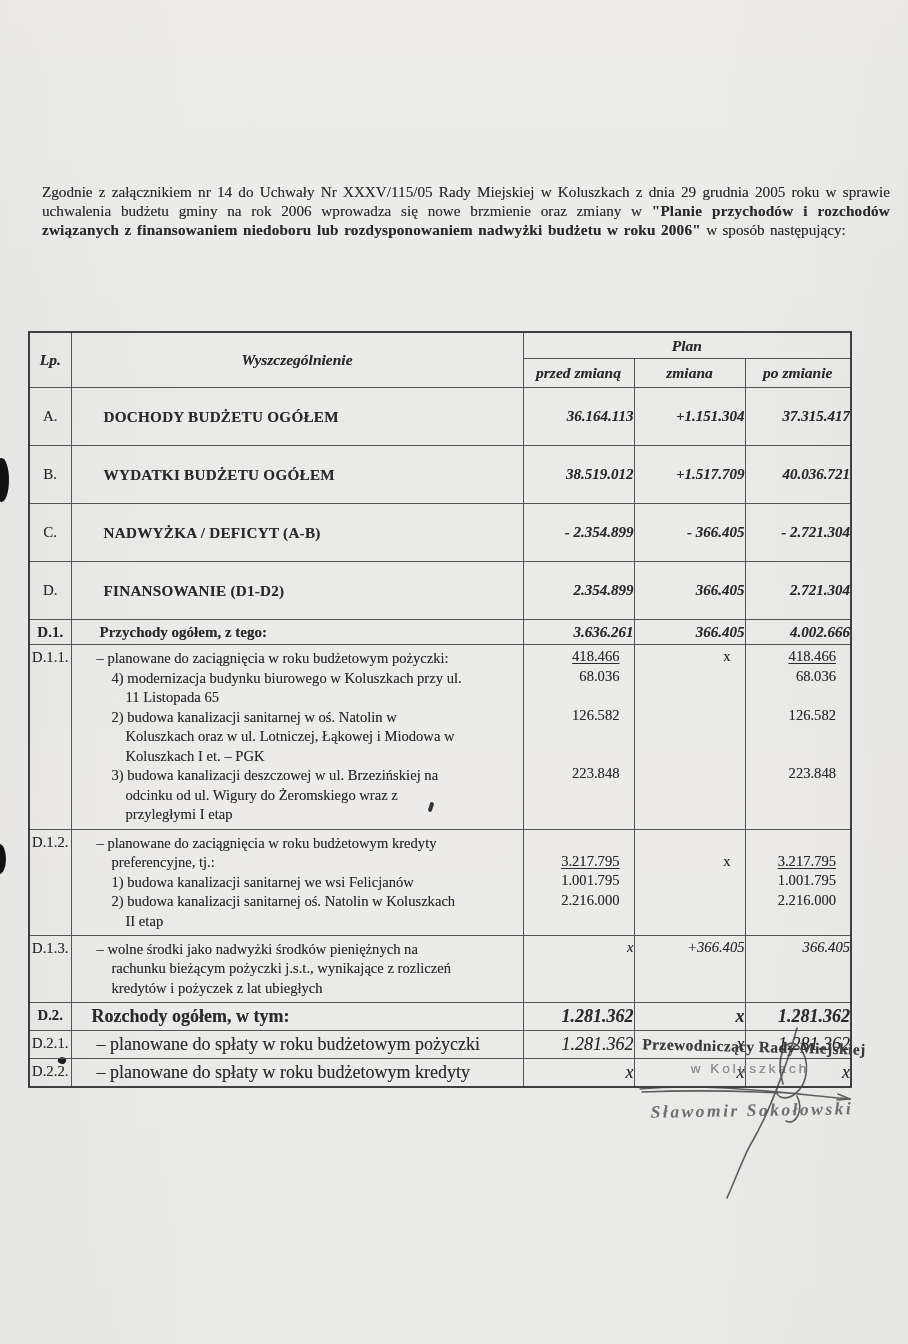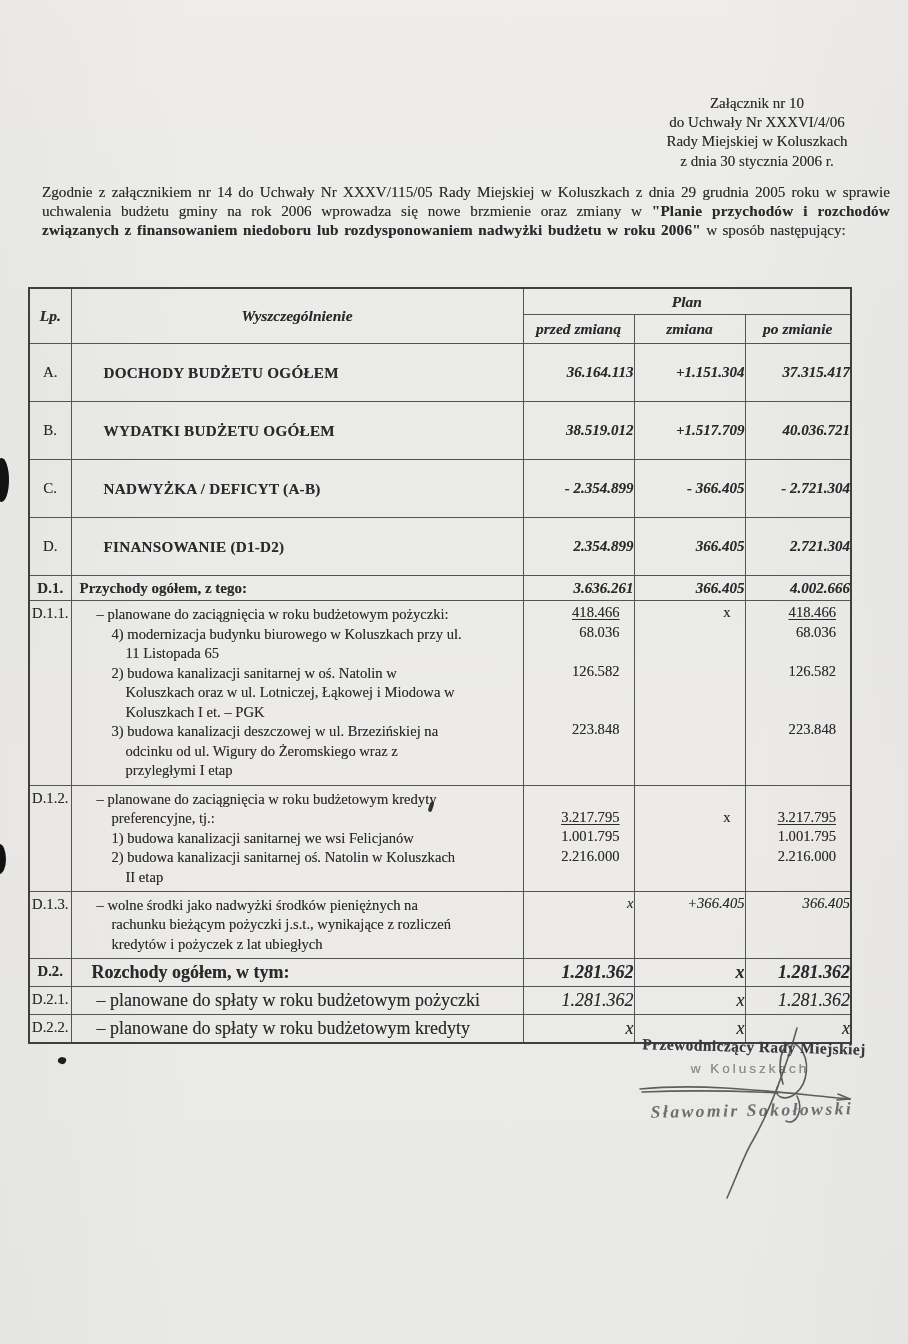--- a/index.html
+++ b/index.html
@@ -26,31 +26,31 @@
        font-size:15px; line-height:19.2px;}
 
   
   .intro{position:absolute; left:42px; top:182px; width:848px; margin:0;
          font-size:15.2px; line-height:19px; text-align:justify; word-spacing:1.5px;}
   .intro b{letter-spacing:.2px;}
 
   
   table.budget{position:absolute; left:28px; top:287px; width:822px;
       border-collapse:collapse; table-layout:fixed; font-size:15px;}
-  table.budget{border:2px solid #3f3f3f;}
+  table.budget{border:2px solid #3f3f3f;margin-top:44px;}
   .budget td{border:1px solid #545454; padding:0; vertical-align:middle; overflow:hidden;}
   .bt2 td{border-top:1.8px solid #3c3c3c;}
   .hdr{font-style:italic; font-weight:bold; text-align:center; font-size:15.5px;}
   .h1 td{height:25px;} .h2 td{height:28px;}
   .lp{text-align:center;}
   .rbig td{height:57px;}
   .rbig .desc{padding-left:32px; font-weight:bold; font-size:15.2px; letter-spacing:.25px;}
   .rbig .vcell{font-weight:bold;}
   .rmid td{height:24px;}
-  .rmid .desc{padding-left:8px;}
+  .rmid .desc{padding-left:28px;}
   .rsm td{height:23px; font-size:18px;}
   .bold{font-weight:bold;}
   .vcell{text-align:right; padding-right:9px;font-style:italic;}
   .pr16{padding-right:16px;} .pr26{padding-right:26px;}
   .top{vertical-align:top;}
   .rel{position:relative;}
   
   .mdesc{vertical-align:top; padding:2px 2px 2px 0; font-size:14.6px;}
   .dline{line-height:19.5px; white-space:nowrap;}
   .ind-a{padding-left:40px; text-indent:-15px;}  
@@ -78,26 +78,20 @@
 </head>
 <body>
 
 <div class="page">
 
   <div class="blob blob1"></div>
   <div class="blob blob2"></div>
   <div class="speck"></div>
   <div class="inkmark"></div>
 
-  <div class="att">
-    <div>Załącznik nr 10</div>
-    <div>do Uchwały Nr XXXVI/4/06</div>
-    <div>Rady Miejskiej w Koluszkach</div>
-    <div>z dnia 30 stycznia 2006 r.</div>
-  </div>
 
   <p class="intro"><span>Zgodnie z załącznikiem nr 14 do Uchwały Nr XXXV/115/05 Rady Miejskiej w Koluszkach z dnia 29 grudnia 2005 roku w sprawie uchwalenia budżetu gminy na rok 2006 wprowadza się nowe brzmienie oraz zmiany w </span><b>"Planie przychodów i rozchodów związanych z finansowaniem niedoboru lub rozdysponowaniem nadwyżki budżetu w roku 2006"</b><span> w sposób następujący:</span></p>
 
   <table class="budget">
     <colgroup>
       <col style="width:42px">
         <col style="width:452px">
         <col style="width:111px">
         <col style="width:111px">
         <col style="width:106px">

